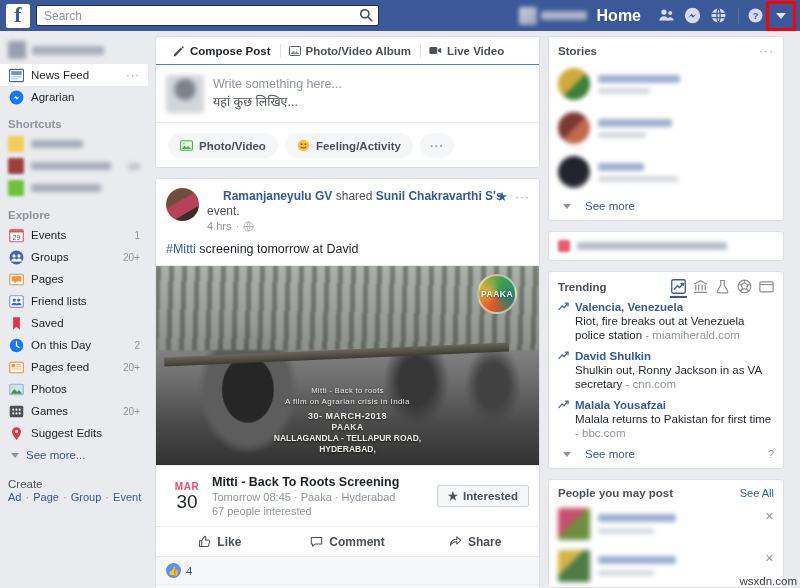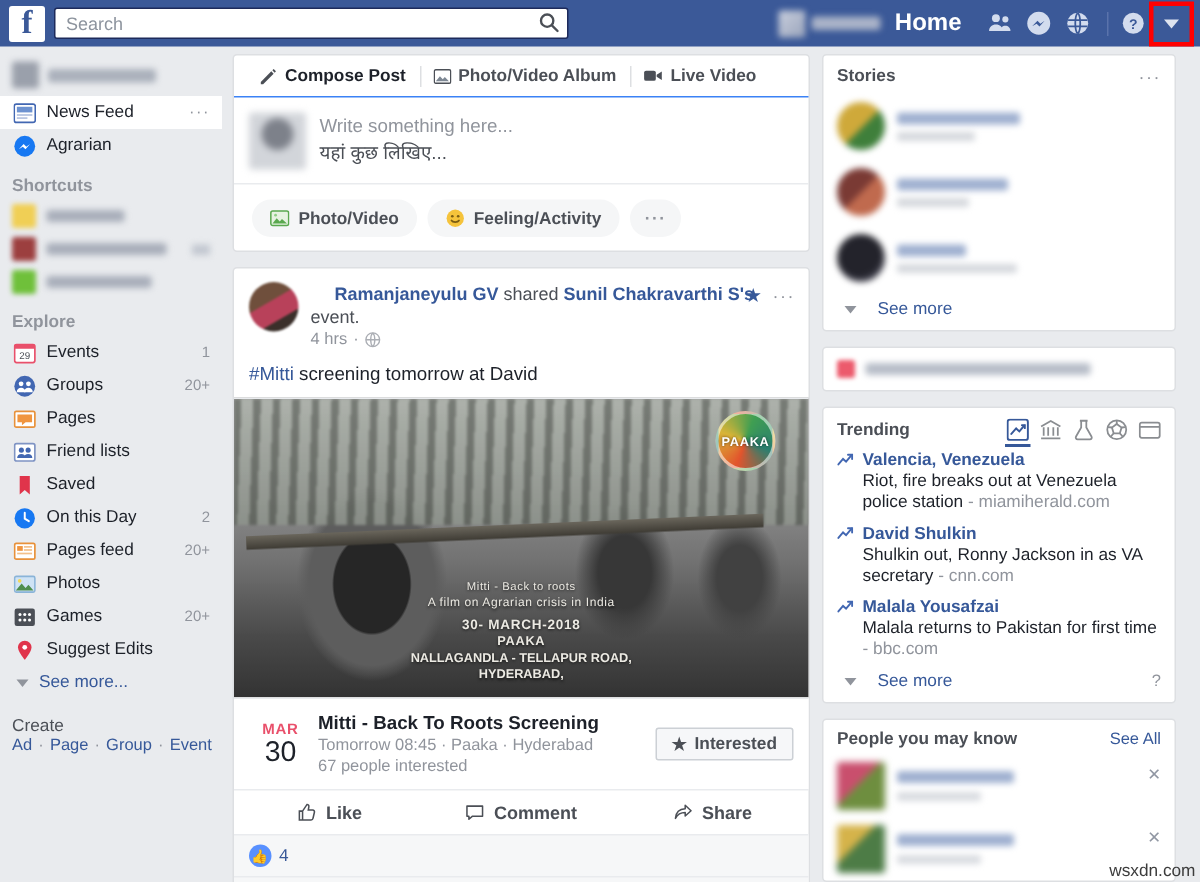--- a/index.html
+++ b/index.html
@@ -974,21 +974,21 @@
         <span class="tr-foot-left">
           <span class="seemore-tri"></span>
           <span>See more</span>
         </span>
         <span class="tr-q">?</span>
       </div>
     </div>
 
     <div class="card">
       <div class="rc-head">
-        <span class="rc-title">People you may know</span>
+        <span class="rc-title">People you may post</span>
         <span class="rc-link">See All</span>
       </div>
       <div class="pymk-row">
         <div class="pymk-av" style="background:linear-gradient(135deg,#c94f6d 0 45%,#6e8e3f 46% 100%)"></div>
         <div>
           <div class="pymk-l1"></div>
           <div class="pymk-l2"></div>
         </div>
         <span class="pymk-x">✕</span>
       </div>

